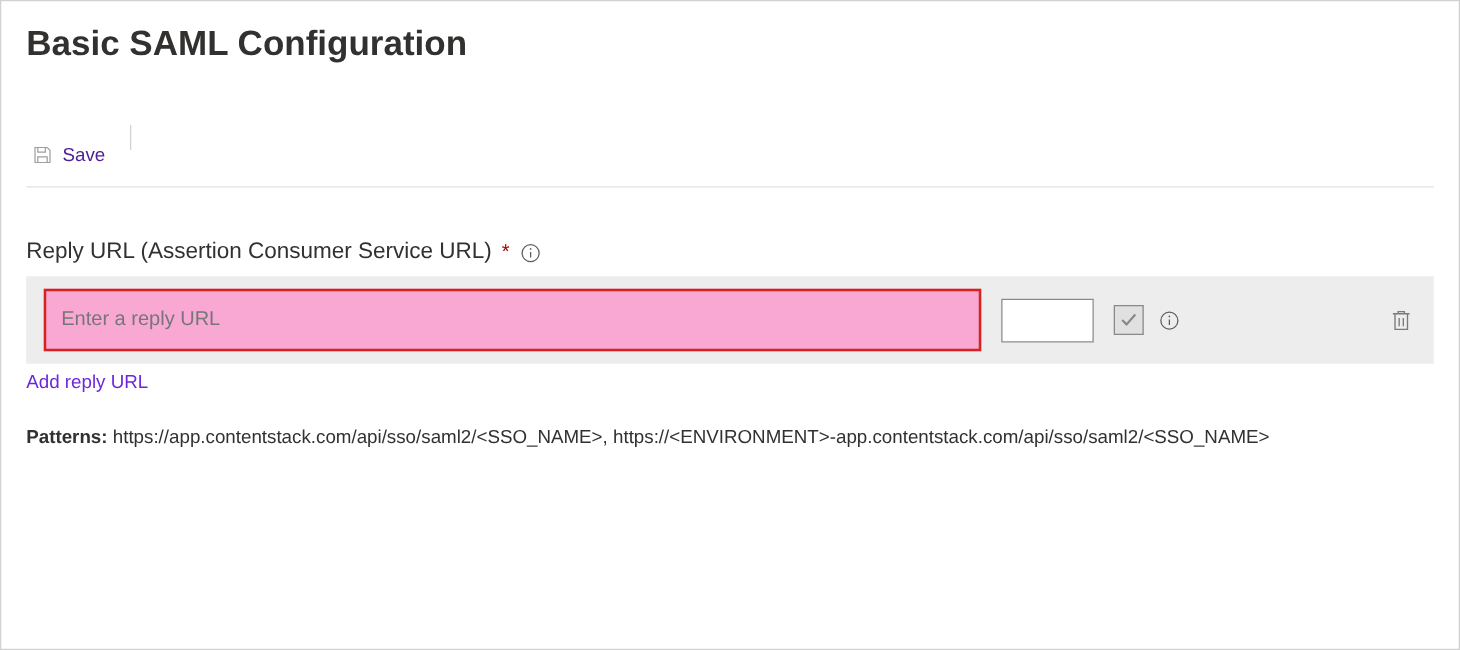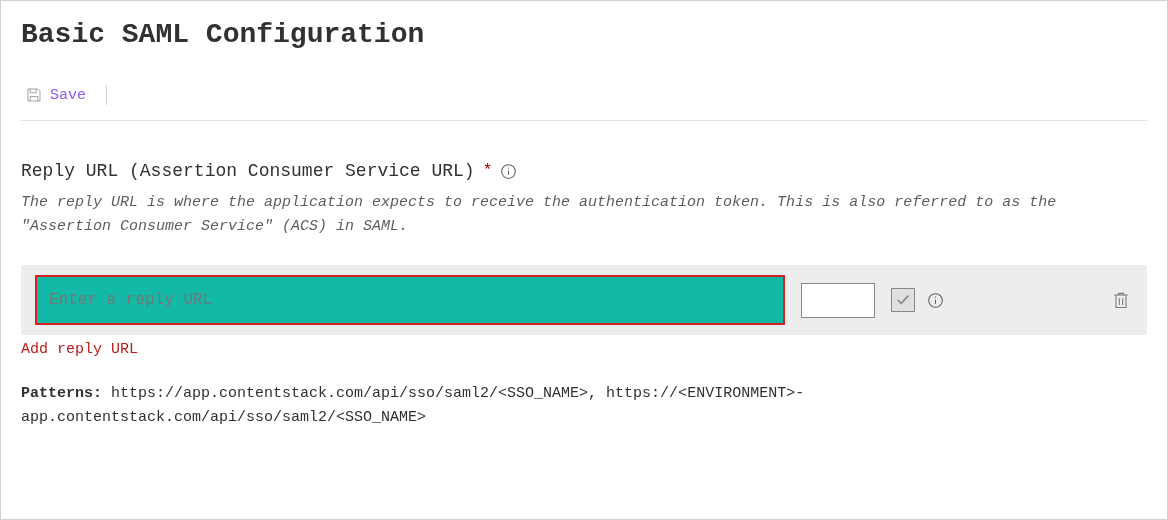--- a/index.html
+++ b/index.html
@@ -12,21 +12,20 @@
       font-size: 14px;
       color: #323130;
       background: #ffffff;
       width: 1168px;
       height: 520px;
       border: 1px solid #d1d1d1;
       padding: 0;
     }
     .container {
       padding: 18px 20px 0 20px;
-      font-family: Liberation Mono, monospace;
     }
     .page-title {
       font-size: 28px;
       font-weight: 600;
       color: #323130;
       margin-bottom: 34px;
     }
     .toolbar {
       display: flex;
       align-items: center;
@@ -41,43 +40,44 @@
       gap: 7px;
       background: none;
       border: none;
       font-size: 15px;
       color: #323130;
       cursor: pointer;
       font-family: inherit;
       padding: 2px 4px;
     }
     .toolbar-button.disabled {
-      color: #8b5cf6;
+      color: #4c1d95;
       cursor: default;
+      margin-top: 28px;
     }
     .toolbar-divider {
       width: 1px;
       height: 20px;
       background: #d1d1d1;
       margin: 0 6px;
     }
     .save-icon {
       width: 18px;
       height: 18px;
       fill: none;
       stroke: #a19f9d;
       stroke-width: 1.3;
     }
     .feedback-icon {
       width: 20px;
       height: 20px;
     }
     .field-label-row {
       display: flex;
-      align-items: center;
+      align-items: flex-end;
       gap: 8px;
       margin-bottom: 10px;
     }
     .field-label {
       font-size: 18px;
       font-weight: 400;
       color: #323130;
     }
     .required-asterisk {
       color: #a80000;
@@ -110,21 +110,21 @@
       display: flex;
       align-items: center;
       background: #ededed;
       padding: 10px 14px;
       gap: 16px;
     }
     .reply-url-input {
       flex: 0 0 750px;
       height: 35px;
       border: 2px solid #d6231f;
-      background: #14b8a6;
+      background: #f9a8d4;
       padding: 23px 12px;
       font-size: 16px;
       font-family: inherit;
       outline: none;
     }
     .reply-url-input::placeholder {
       color: #767676;
     }
     .index-input {
       width: 74px;
@@ -170,21 +170,21 @@
     }
     .delete-icon {
       width: 20px;
       height: 22px;
       stroke: #7a7a7a;
       stroke-width: 1.3;
       fill: none;
     }
     .add-link {
       display: inline-block;
-      color: #b91c1c;
+      color: #6d28d9;
       font-size: 15px;
       text-decoration: none;
       margin-top: 6px;
       cursor: pointer;
     }
     .patterns-row {
       font-size: 15px;
       color: #323130;
       margin-top: 24px;
       line-height: 1.6;
@@ -215,21 +215,20 @@
   <div class="field-label-row">
     <span class="field-label">Reply URL (Assertion Consumer Service URL)</span>
     <span class="required-asterisk">*</span>
     <svg class="info-circle-icon" viewBox="0 0 20 20">
       <circle cx="10" cy="10" r="8"></circle>
       <line x1="10" y1="9" x2="10" y2="14"></line>
       <circle cx="10" cy="6" r="0.8" fill="#605e5c" stroke="none"></circle>
     </svg>
   </div>
 
-  <p class="field-description">The reply URL is where the application expects to receive the authentication token. This is also referred to as the "Assertion Consumer Service" (ACS) in SAML.</p>
 
 
   <div class="input-row">
     <input type="text" class="reply-url-input" placeholder="Enter a reply URL" style="">
     <input type="text" class="index-input" value="" style="">
     <div class="default-container">
       <span class="default-checkbox">
         <svg viewBox="0 0 16 16">
           <polyline points="2,8 6,12 14,3"></polyline>
         </svg>

